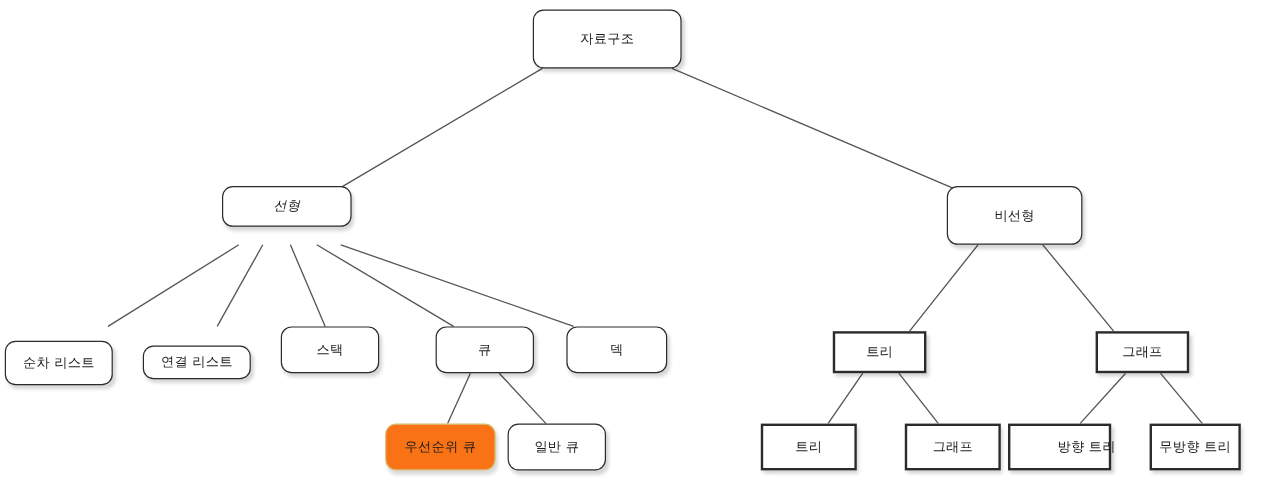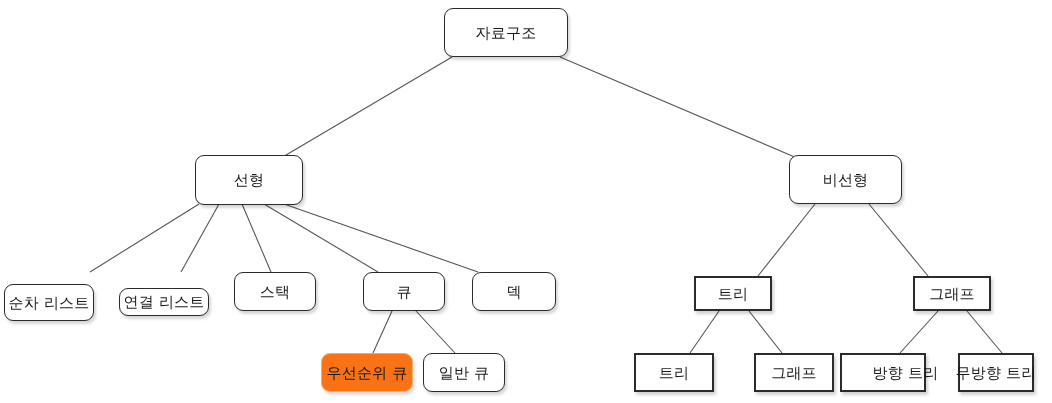--- a/index.html
+++ b/index.html
@@ -28,21 +28,21 @@
   }
   .node {
     position: absolute;
     box-sizing: border-box;
     display: flex;
     align-items: center;
     justify-content: center;
     text-align: center;
     background: #ffffff;
     color: #1a1a1a;
-    font-size: 15px;
+    font-size: 11px;
     line-height: 1.2;
     letter-spacing: 0.2px;
     white-space: nowrap;
     z-index: 2;
   }
   
   .node.rounded {
     border: 1px solid #2b2b2b;
     border-radius: 9px;
     box-shadow: 2px 3px 3px rgba(0, 0, 0, 0.16);
@@ -83,21 +83,21 @@
       <line x1="869" y1="204" x2="928" y2="276" stroke="#555555" stroke-width="1.1"></line>
       <line x1="719" y1="311" x2="690" y2="353" stroke="#555555" stroke-width="1.1"></line>
       <line x1="749" y1="311" x2="782" y2="353" stroke="#555555" stroke-width="1.1"></line>
       <line x1="938" y1="311" x2="900" y2="353" stroke="#555555" stroke-width="1.1"></line>
       <line x1="967" y1="311" x2="1002" y2="353" stroke="#555555" stroke-width="1.1"></line>
     </svg>
   <div id="node-layer">
       <div class="node rounded" style="left: 444px; top: 8px; width: 124px; height: 49px;">
         <span class="node-label">자료구조</span>
       </div>
-      <div class="node rounded" style="left: 195px; top: 155px; width: 108px; height: 50px;">
+      <div class="node rounded" style="left: 185px; top: 155px; width: 108px; height: 34px; font-style: italic;">
         <span class="node-label">선형</span>
       </div>
       <div class="node rounded" style="left: 789px; top: 155px; width: 113px; height: 49px;">
         <span class="node-label">비선형</span>
       </div>
       <div class="node rounded" style="left: 4px; top: 284px; width: 90px; height: 37px;">
         <span class="node-label">순차 리스트</span>
       </div>
       <div class="node rounded" style="left: 119px; top: 288px; width: 90px; height: 28px;">
         <span class="node-label">연결 리스트</span>

